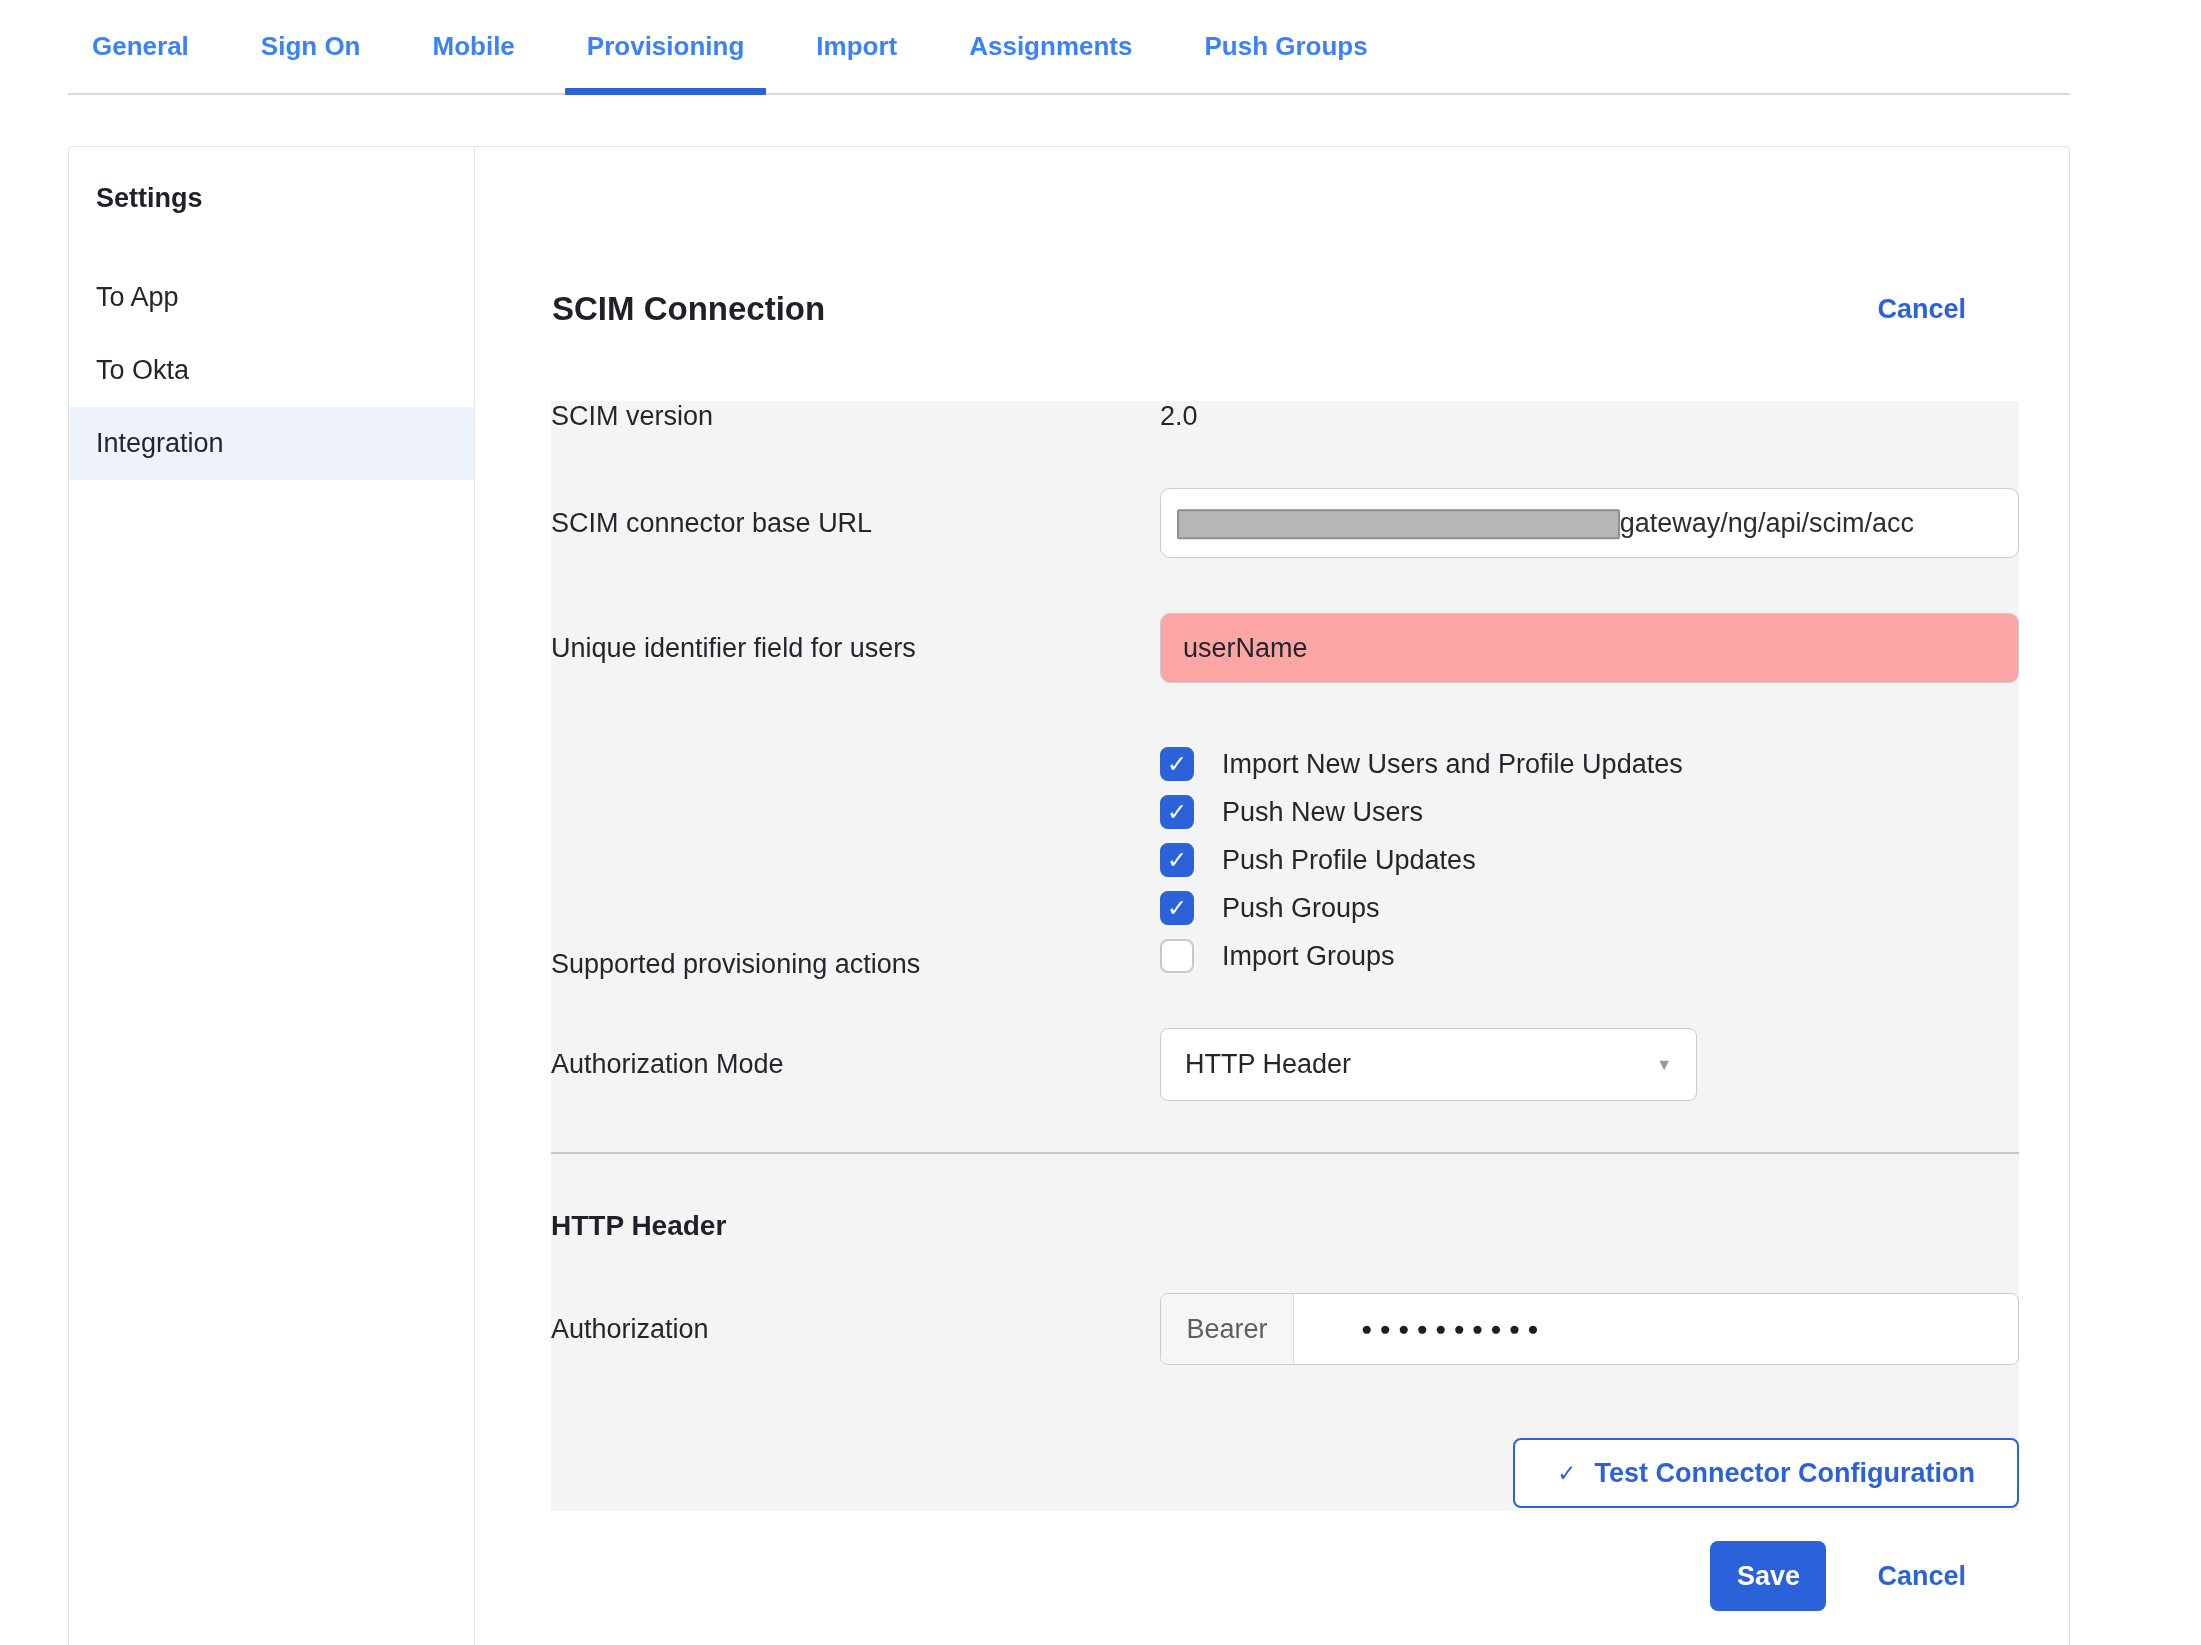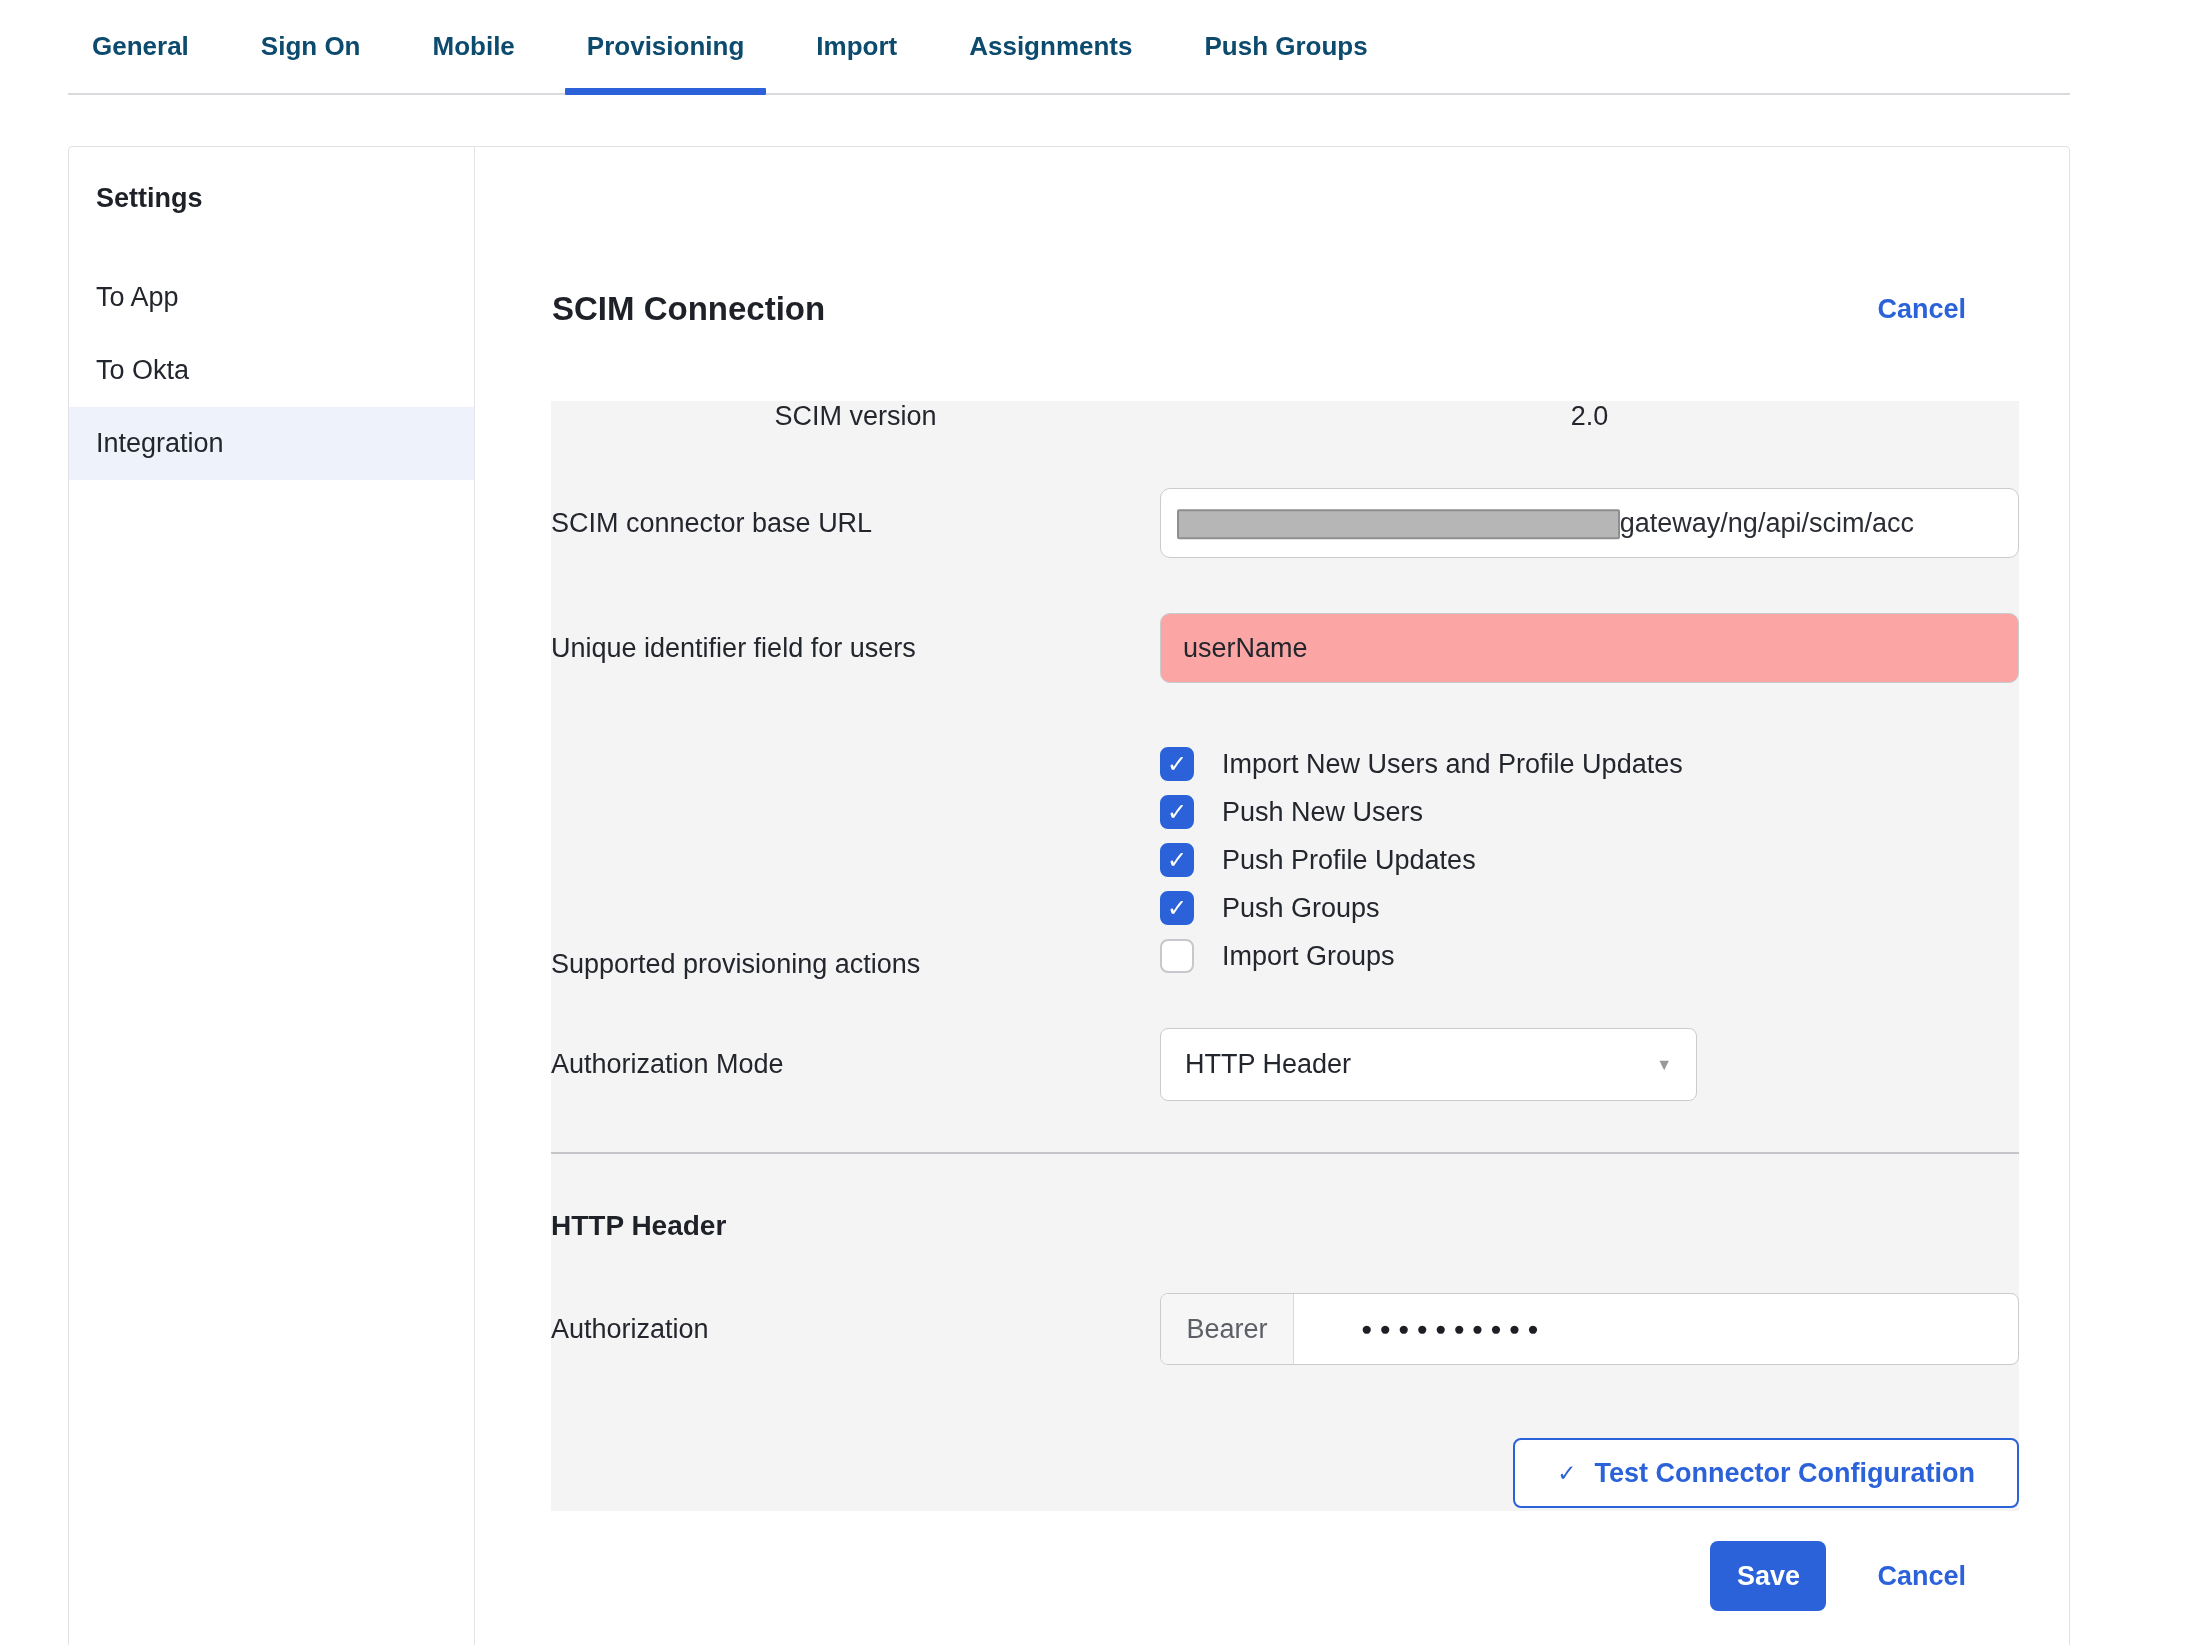--- a/index.html
+++ b/index.html
@@ -17,21 +17,21 @@
     width:2201px;height:1645px;overflow:hidden;background:#ffffff;
     font-family:"Liberation Sans","DejaVu Sans",sans-serif;
     color:var(--text-body);
   }
 
   
   .tabwrap{margin:0 131px 0 68px;border-bottom:2px solid #d9dadd;}
   .tabs{display:flex;gap:28px;padding-left:2px;height:93px;align-items:stretch;}
   .tab{
     display:flex;align-items:center;padding:0 22px;font-size:26px;font-weight:700;
-    color:#0c4a6e;position:relative;cursor:pointer;white-space:nowrap;
+    color:#3b82f6;position:relative;cursor:pointer;white-space:nowrap;
   }
   .tab.active::after{
     content:"";position:absolute;left:0;right:0;bottom:-2px;height:7px;
     background:var(--accent);border-radius:1px;
   }
 
   
   .card{
     margin:51px 0 0 68px;width:2002px;height:1580px;
     border:1px solid var(--border-card);border-radius:4px;
@@ -54,21 +54,21 @@
   .page-title{margin:1px;font-size:33px;font-weight:700;color:var(--text-dark);}
   .link{color:var(--accent);font-size:27px;font-weight:700;cursor:pointer;text-decoration:none;}
 
   
   .panel{background:var(--panel-bg);padding-bottom:3px;}
   .frow{display:flex;}
   .flabel{flex:0 0 609px;font-size:27px;color:var(--text-body);}
   .fcontrol{flex:1;min-width:0;}
   .fvalue{font-size:27px;color:var(--text-body);}
 
-  .r-version{margin-top:13px;height:87px;align-items:flex-start;text-align:center;}
+  .r-version{margin-top:13px;height:87px;align-items:flex-start;}
   .r-url{height:70px;margin-bottom:55px;align-items:center;}
   .r-uid{height:70px;margin-bottom:57px;align-items:center;}
   .r-actions{height:240px;margin-bottom:48px;align-items:flex-end;}
   .r-actions .flabel{padding-top:6px;}
   .r-auth-mode{height:73px;align-items:center;}
   .panel-divider{height:2px;background:#c5c6c9;margin-top:51px;border:none;}
   .section-title{margin:56px 0 0 0;font-size:28px;font-weight:700;color:var(--text-dark);height:34px;}
   .r-authz{margin-top:49px;height:72px;align-items:center;}
   .r-test{margin-top:73px;height:70px;display:flex;justify-content:flex-end;}
 

